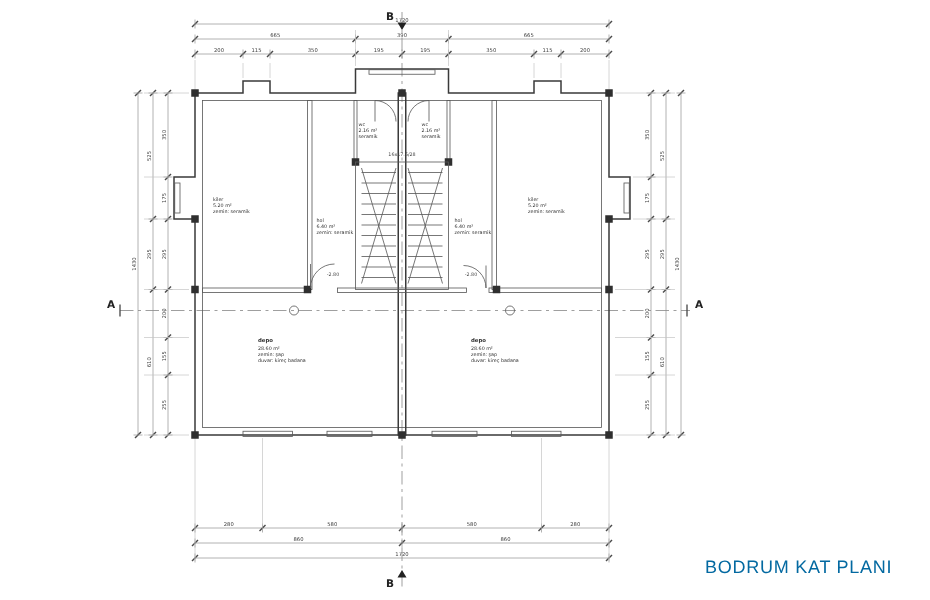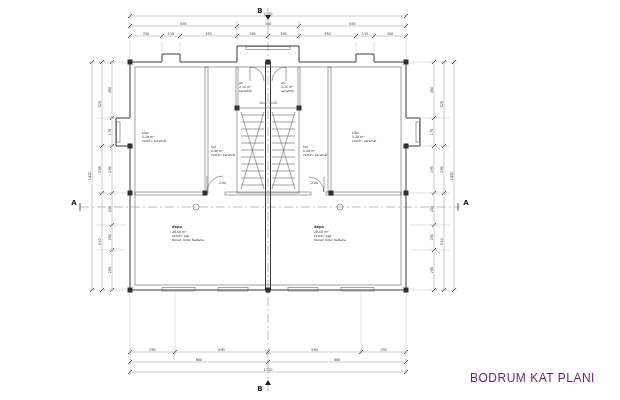--- a/index.html
+++ b/index.html
@@ -14,21 +14,21 @@
   .tk  {stroke:#4a4a4a;stroke-width:.9;fill:none;}
   .ext {stroke:#c2c2c2;stroke-width:.45;fill:none;}
   .dashdot{stroke:#8a8a8a;stroke-width:.55;fill:none;stroke-dasharray:9 3 2 3;}
   .dt  {font:3.5px "DejaVu Sans",sans-serif;fill:#444;}
   .rl  {font:3.2px "DejaVu Sans",sans-serif;fill:#333;}
   .rl .nm{font-weight:bold;font-size:3.6px;}
   .nt  {font:3.2px "DejaVu Sans",sans-serif;fill:#444;}
   .mk  {font:bold 7px "DejaVu Sans",sans-serif;fill:#222;}
   .mkt {fill:#222;}
   .title{position:absolute;left:470px;top:371px;width:145px;
-         font:12px "Liberation Sans",sans-serif;letter-spacing:.5px;color:#701a75;}
+         font:12px "Liberation Sans",sans-serif;letter-spacing:.5px;color:#0369a1;}
 </style>
 </head>
 <body>
 
 <div class="canvas">
 
   <svg viewBox="0 0 620 400" width="620" height="400">
 
     <g id="dims-layer">
         <line x1="130" y1="16" x2="406" y2="16" class="dl"></line>

